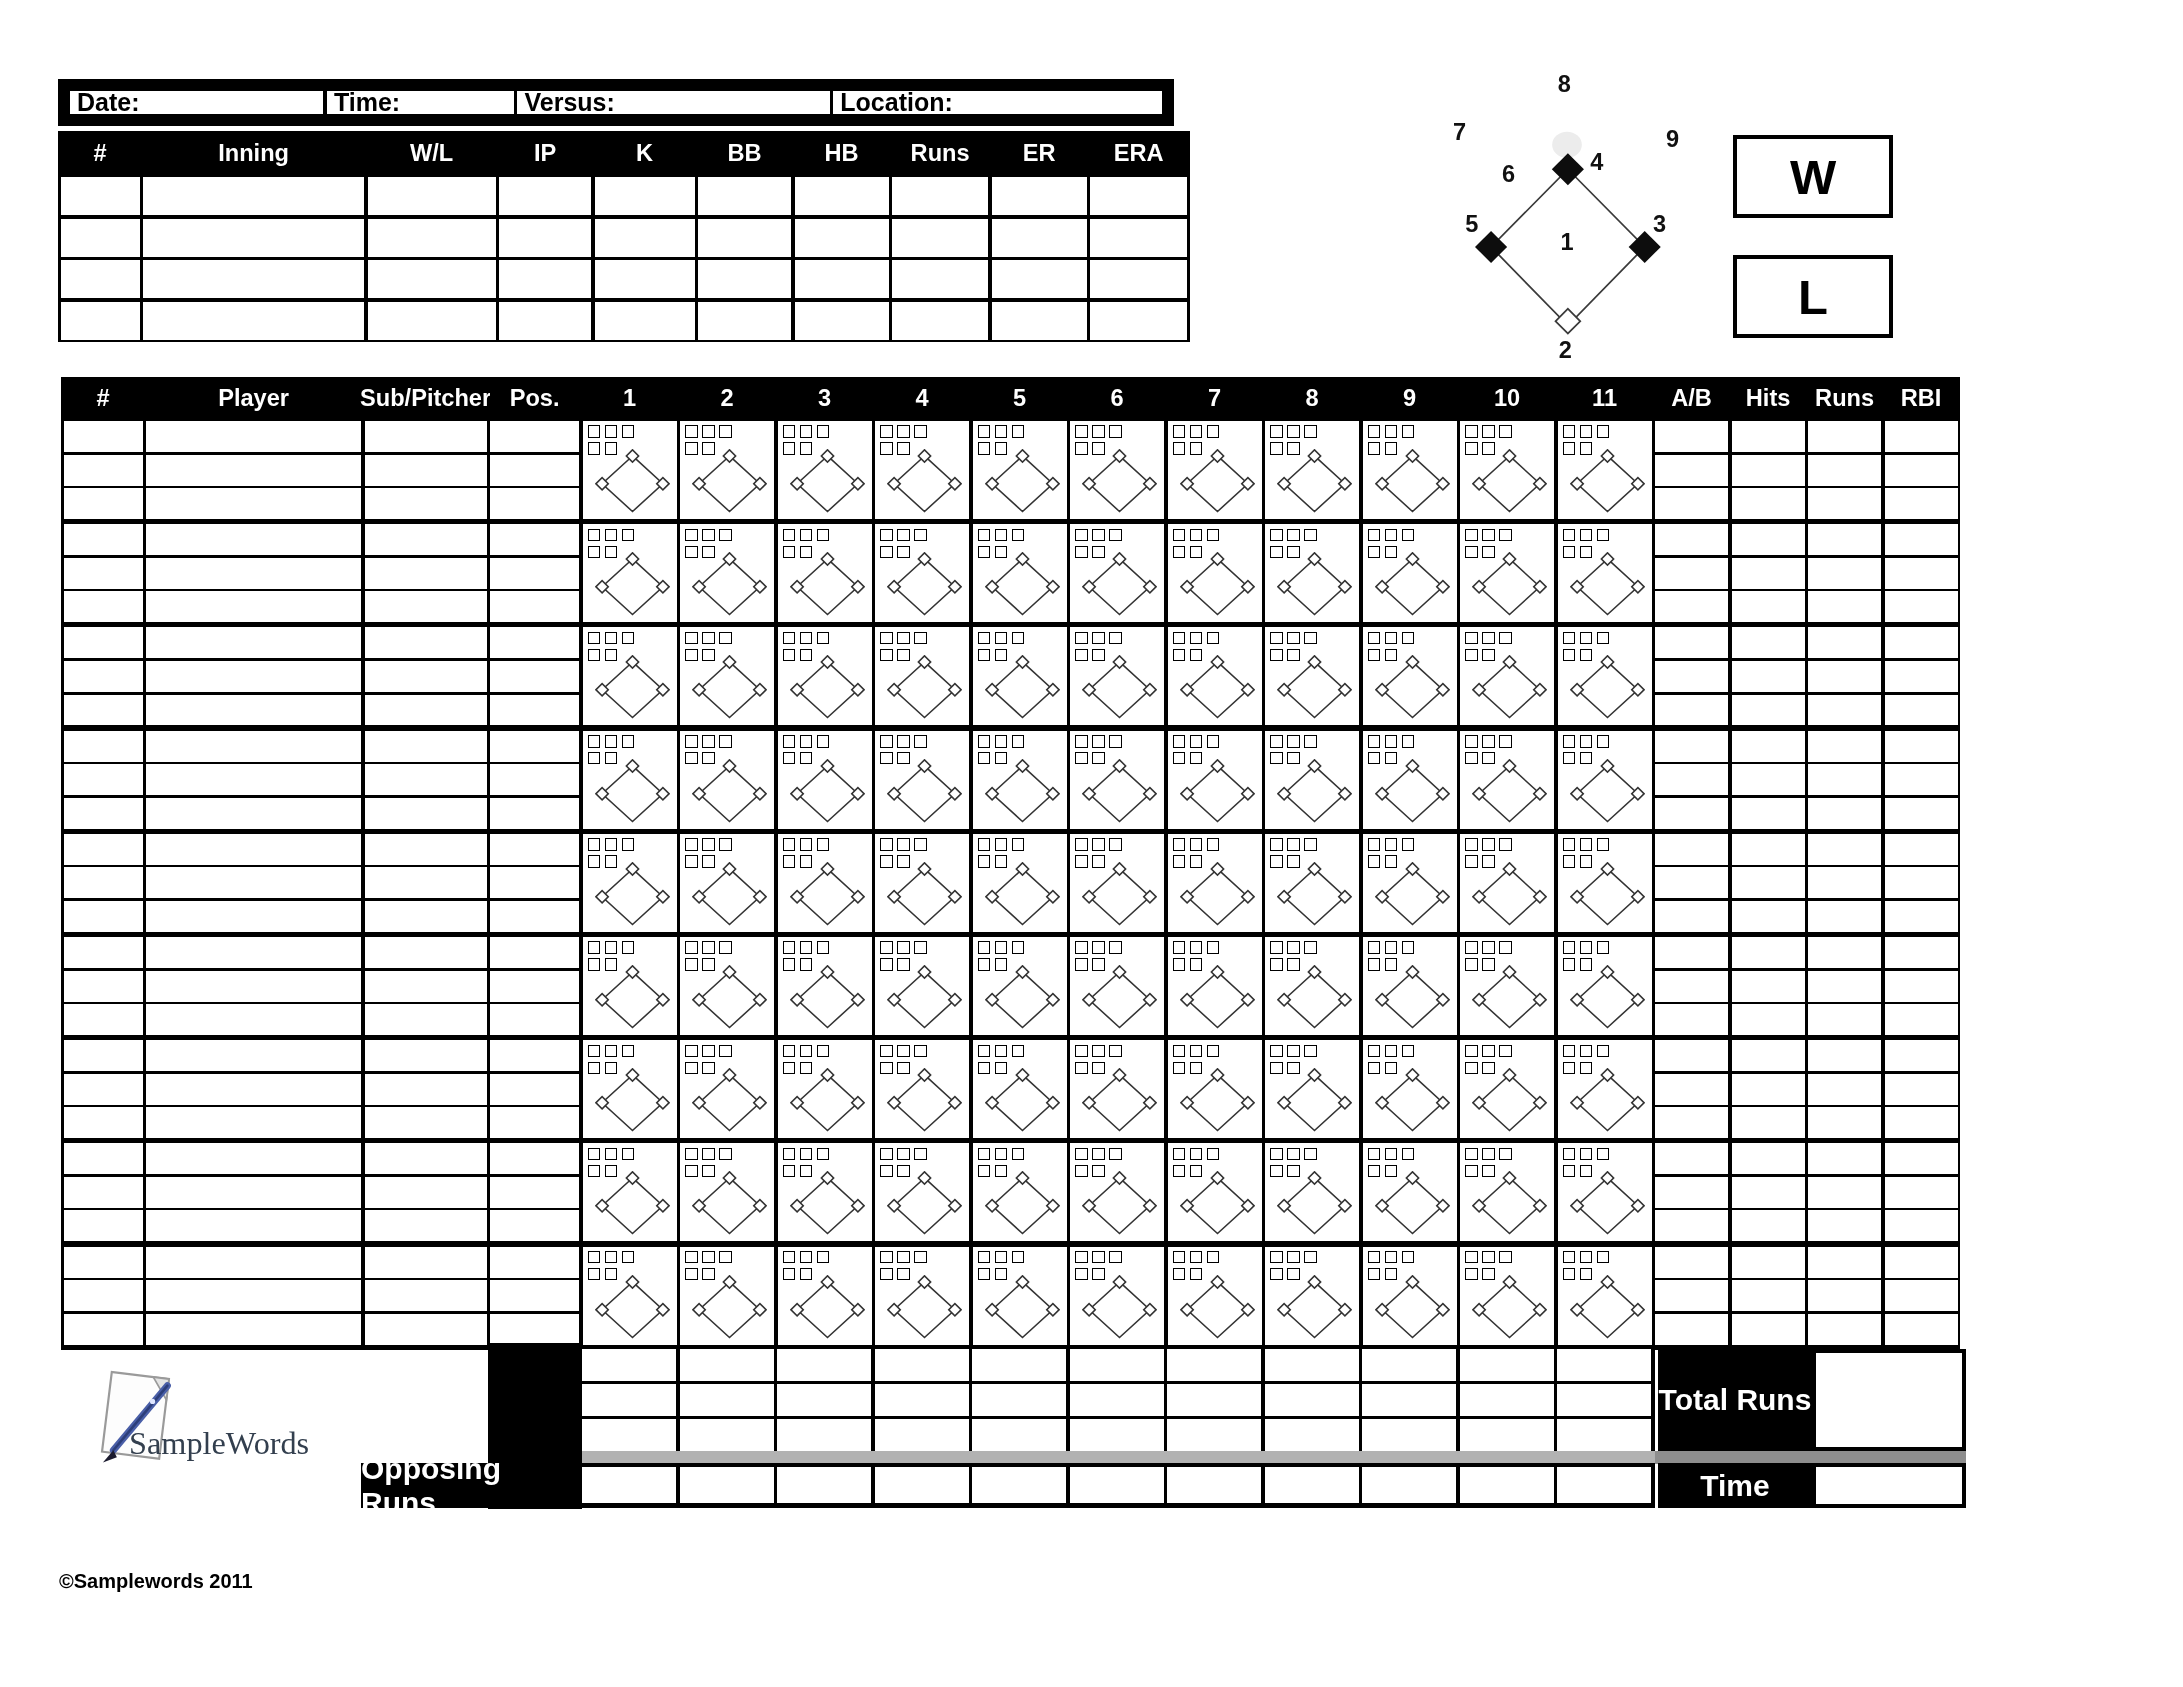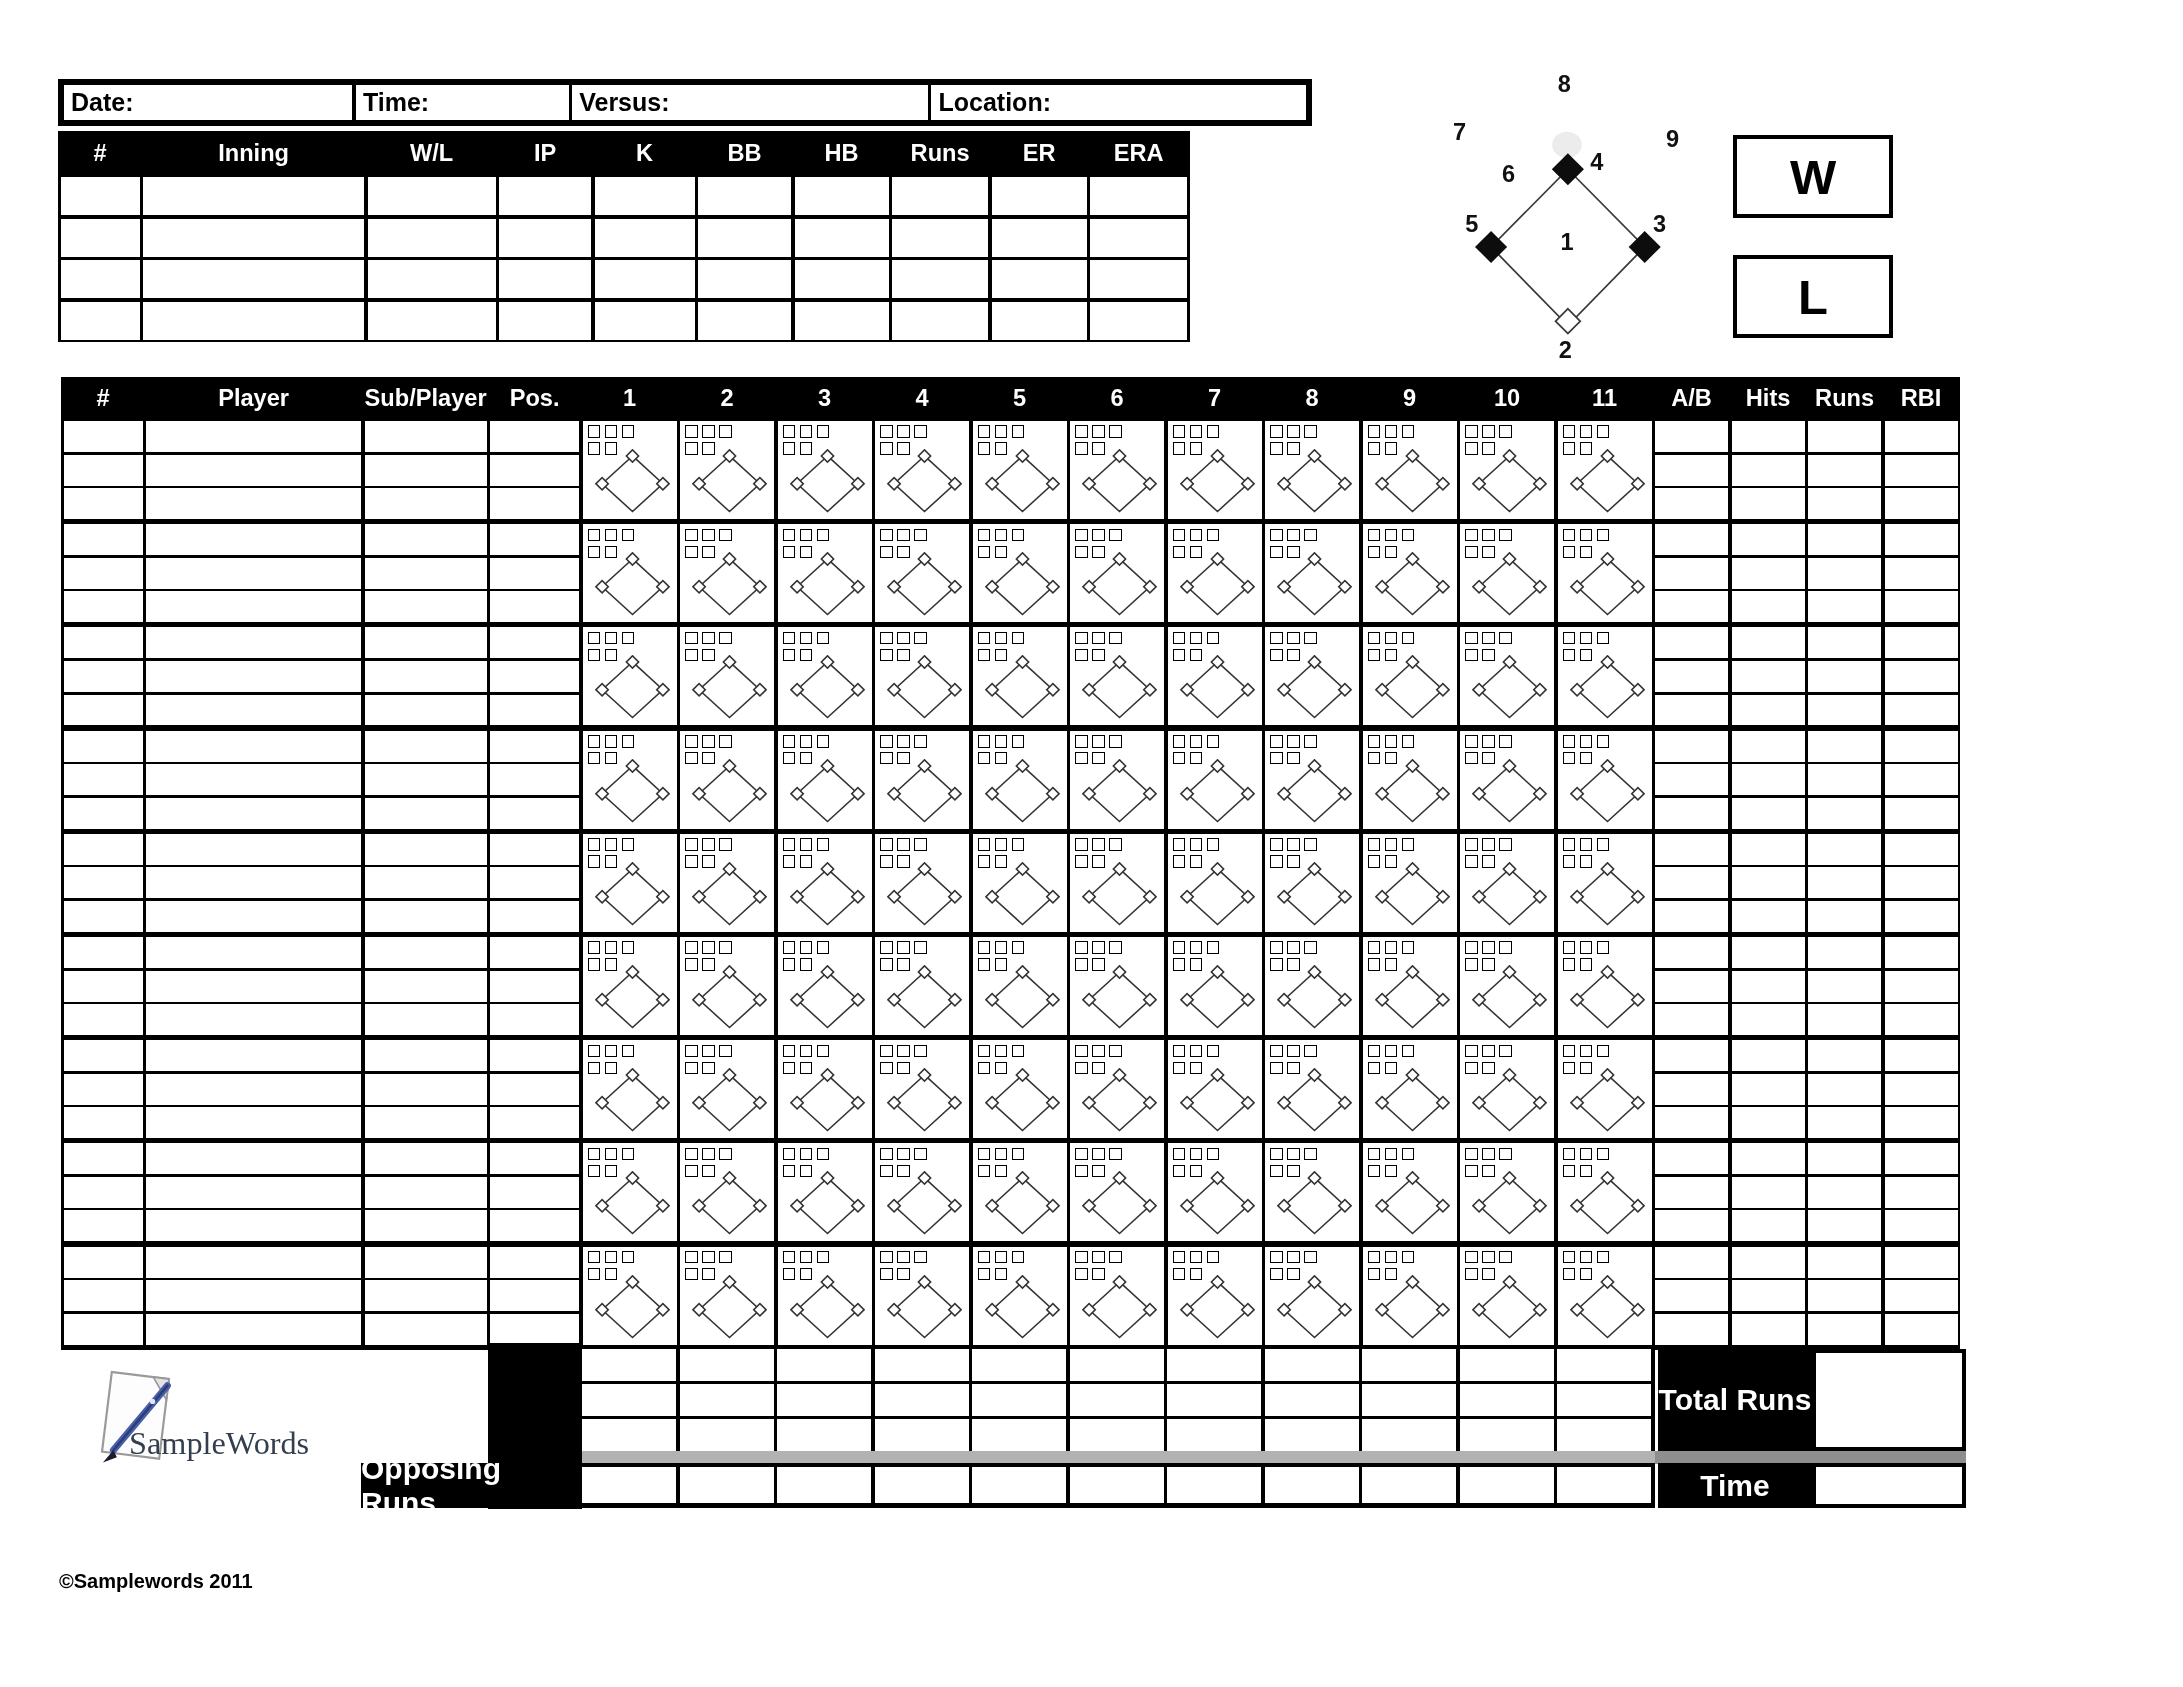--- a/index.html
+++ b/index.html
@@ -1,22 +1,22 @@
 <!DOCTYPE html>
 <html style="font-size:14px"><head>
 <meta charset="utf-8">
 <style>
   html,body{margin:0;padding:0;background:#fff;}
   .sheet{position:relative;width:2184px;height:1687px;background:#fff;
          font-family:"Liberation Sans",sans-serif;color:#000;overflow:hidden;}
   .abs{position:absolute;box-sizing:border-box;}
 
   
-  .info-row{left:58px;top:79px;width:1254px;height:47px;background:#000;
-            display:flex;gap:3.5px;padding:6px;}
+  .info-row{left:58px;top:79px;width:1116px;height:47px;background:#000;
+            display:flex;gap:3.5px;padding:12px;}
   .ibox{background:#fff;display:flex;align-items:center;padding-left:7px;
         font-weight:700;font-size:25px;}
 
   
   .pitcher{left:58px;top:131px;background:#000;padding:2.6px;display:grid;
            grid-template-columns:79px 221px 128px 92px 100px 93px 94px 96px 95px 97px;
            gap:3.5px;}
   .ph{background:#000;color:#fff;font-weight:700;font-size:23.6px;height:40px;
       display:flex;align-items:center;justify-content:center;}
   .pc{background:#fff;height:38px;}
@@ -166,21 +166,21 @@
     <span>W</span>
     </div>
   <div class="abs wlbox" style="top:255px">
     <span>L</span>
     </div>
 
   <div class="abs sgrid">
     <div class="sg-header">
         <div class="hcell">#</div>
         <div class="hcell">Player</div>
-        <div class="hcell">Sub/Player</div>
+        <div class="hcell">Sub/Pitcher</div>
         <div class="hcell">Pos.</div>
         <div class="hcell">1</div>
         <div class="hcell">2</div>
         <div class="hcell">3</div>
         <div class="hcell">4</div>
         <div class="hcell">5</div>
         <div class="hcell">6</div>
         <div class="hcell">7</div>
         <div class="hcell">8</div>
         <div class="hcell">9</div>

